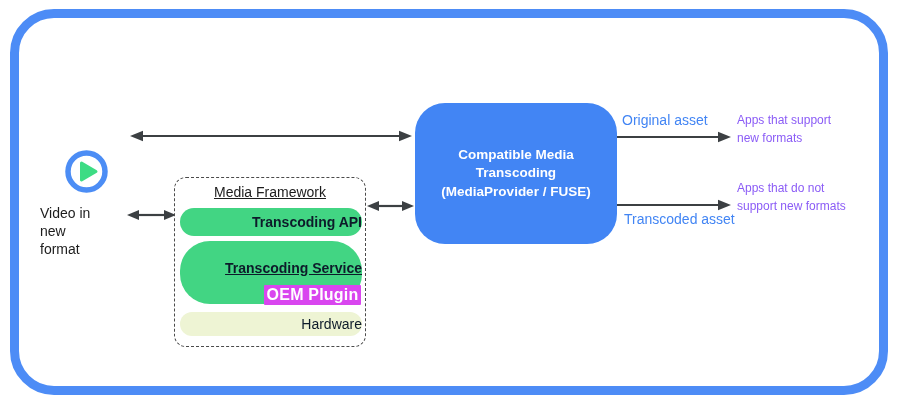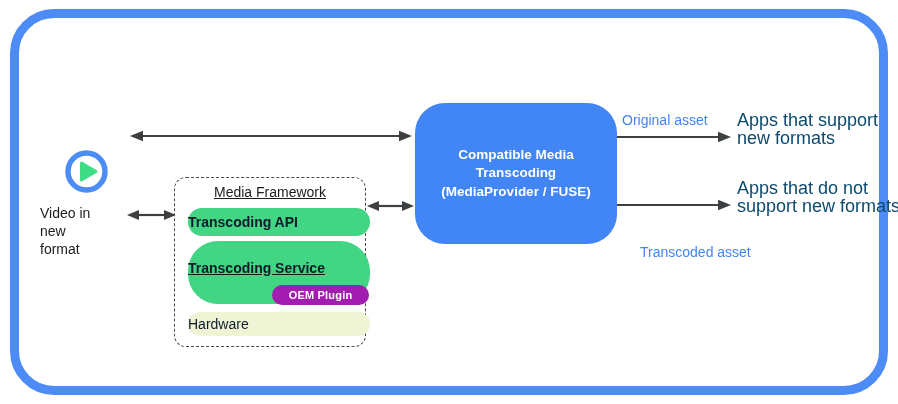--- a/index.html
+++ b/index.html
@@ -25,46 +25,46 @@
   
   .mf-box{
     position:absolute;left:174px;top:177px;width:192px;height:170px;
     border:1.6px dashed #4a4a4a;border-radius:12px;box-sizing:border-box;background:#ffffff;
   }
   .mf-title{
     position:absolute;left:0;top:6px;width:100%;text-align:center;
     font-size:14px;color:#1c1c1c;text-decoration:underline;
   }
   .pill{
-    position:absolute;left:13px;width:182px;box-sizing:border-box;
-    display:flex;align-items:center;justify-content:flex-start;
+    position:absolute;left:5px;width:182px;box-sizing:border-box;
+    display:flex;align-items:center;justify-content:flex-end;
     font-size:14px;color:#0d1b2a;
   }
   .pill-api{top:30px;height:28px;border-radius:14px;background:#42d583;font-weight:bold;}
   .pill-service{top:63px;height:63px;border-radius:30px;background:#42d583;font-weight:bold;padding-bottom:10px;text-decoration:underline;}
   .pill-hw{top:134px;height:24px;border-radius:12px;background:#eef4d4;}
   .badge{
-    position:absolute;right:1px;bottom:-1px;width:97px;height:20px;border-radius:10px;
-    background:#a21caf;color:#ffffff;font-size:11px;font-weight:bold;
+    position:absolute;right:1px;bottom:-1px;width:97px;height:20px;border-radius:1px;
+    background:#d946ef;color:#ffffff;font-size:16px;font-weight:bold;
     display:flex;align-items:center;justify-content:center;letter-spacing:.2px;
   }
 
   
   .ct-box{
     position:absolute;left:415px;top:103px;width:202px;height:141px;border-radius:30px;
     background:#4285f4;color:#ffffff;display:flex;flex-direction:column;
     align-items:center;justify-content:center;text-align:center;
     font-weight:bold;font-size:13.5px;line-height:18.5px;
   }
 
   
   .asset-label{position:absolute;font-size:14px;color:#4285f4;white-space:nowrap;}
   .asset-original{left:622px;top:112px;}
-  .asset-transcoded{left:640px;top:211px;margin-top:33px;}
-  .target{position:absolute;left:737px;font-size:18px;line-height:17.5px;color:#0c4a6e;white-space:nowrap;}
+  .asset-transcoded{left:624px;top:211px;}
+  .target{position:absolute;left:737px;font-size:12px;line-height:17.5px;color:#8b5cf6;white-space:nowrap;}
   .target-1{top:112px;}
   .target-2{top:180px;}
 </style>
 </head>
 <body>
 
 <div id="stage">
 
   <div class="frame"></div>
 

